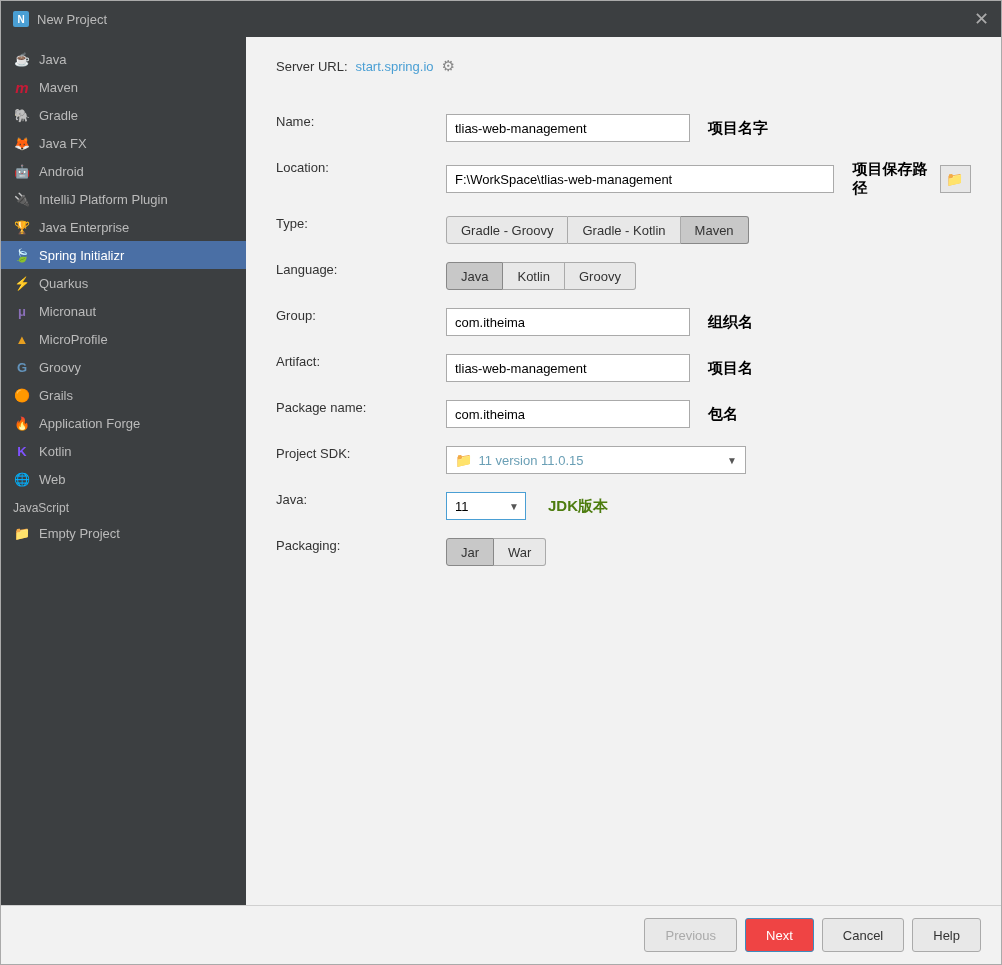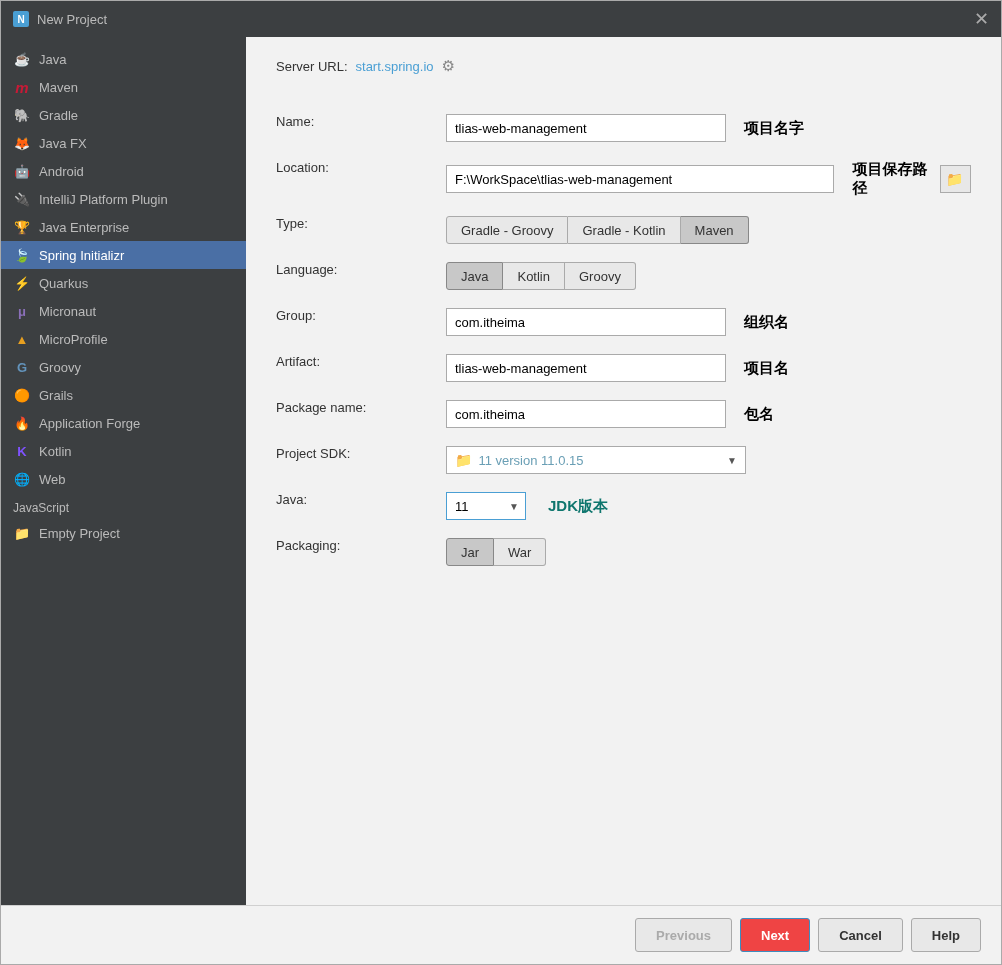--- a/index.html
+++ b/index.html
@@ -121,21 +121,21 @@
       display: flex;
       align-items: center;
       gap: 10px;
     }
     .text-input {
       border: 1px solid #aaa;
       background: white;
       padding: 4px 8px;
       font-size: 13px;
       height: 28px;
-      width: 280px;
+      width: 244px;
       outline: none;
     }
     .location-input {
       width: 450px;
     }
     .annotation-red {
       color: #000000;
       font-size: 15px;
       font-weight: bold;
       margin-left: 8px;
@@ -265,33 +265,32 @@
     }
     .btn-footer {
       padding: 6px 20px;
       height: 34px;
       border: 1px solid #aaa;
       border-radius: 3px;
       background: #e8e8e8;
       cursor: pointer;
       font-size: 13px;
       color: #333;
-      font-weight: bold;
     }
     .btn-footer.primary {
       background: #ef4444;
       border-color: #3d8cbf;
       color: white;
     }
     .btn-footer.disabled {
       color: #aaa;
       cursor: default;
     }
     .jdk-annotation {
-      color: #0f766e;
+      color: #4d7c0f;
       font-size: 15px;
       font-weight: bold;
       margin-left: 12px;
     }
   </style>
 </head>
 <body>
 
 <div class="dialog">
 

